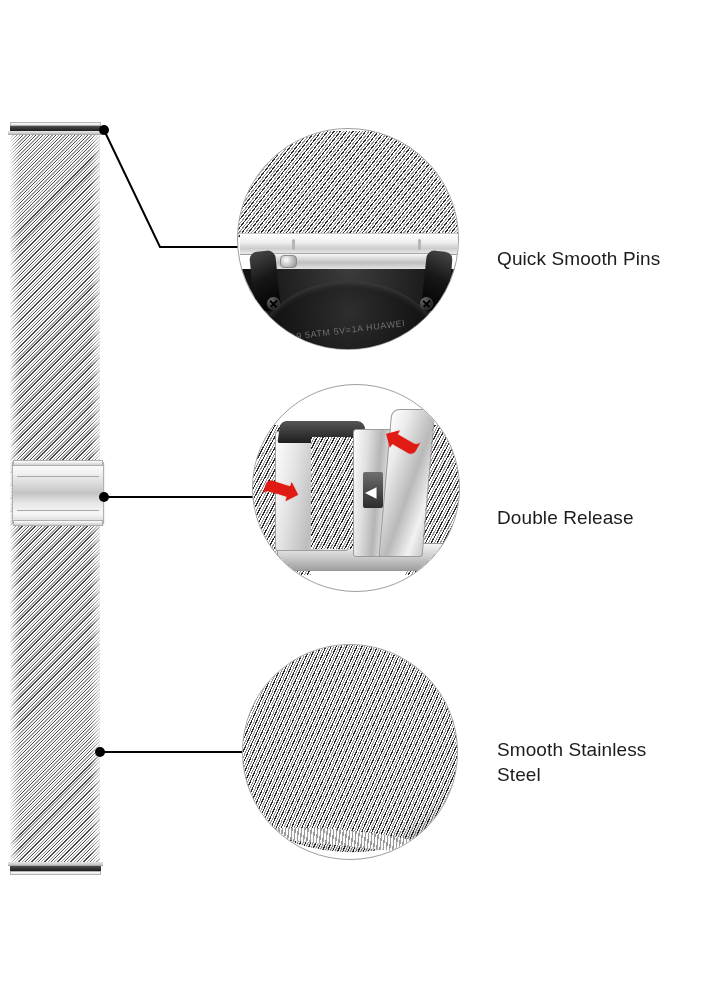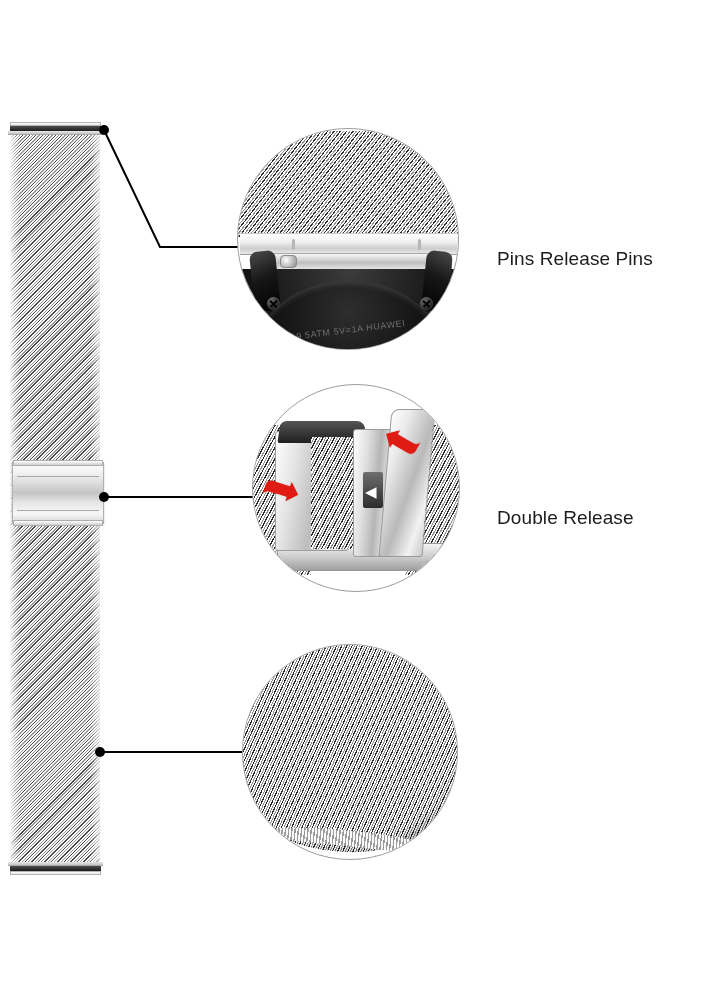--- a/index.html
+++ b/index.html
@@ -452,16 +452,18 @@
     <div class="arrow-red" id="arrow-lower">➦</div>
     <div class="arrow-red" id="arrow-upper">➦</div>
     <div class="arrow-small">◀</div>
   </div>
 
   <div class="detail-circle" id="circle-mesh">
     <div class="c3-weave"></div>
     <div class="c3-edge"></div>
   </div>
 
-  <div class="caption" id="caption-pins">Pins Release Pins</div>
+  <div class="caption" id="caption-pins">Quick Smooth Pins</div>
   <div class="caption" id="caption-lock">Double Release</div>
+  <div class="caption" id="caption-mesh">Smooth Stainless
+Steel</div>
 
 </div>
 
 </body></html>

